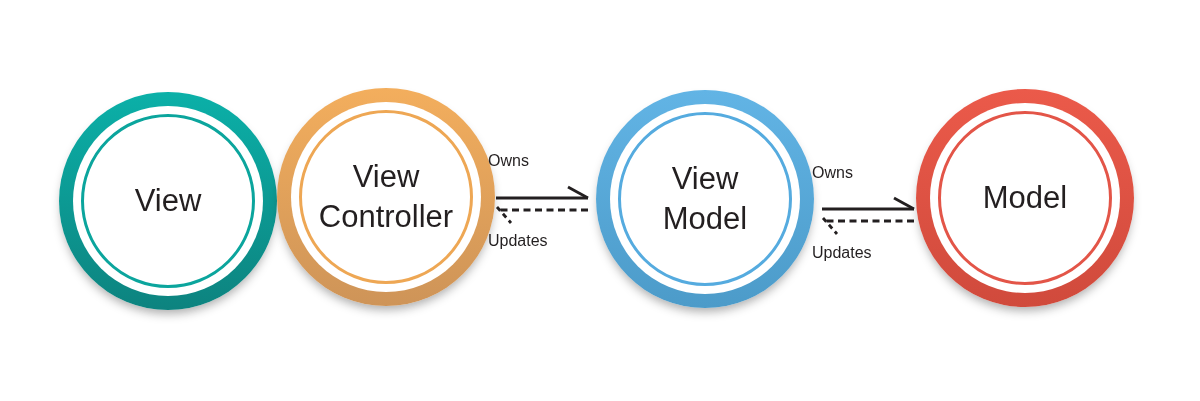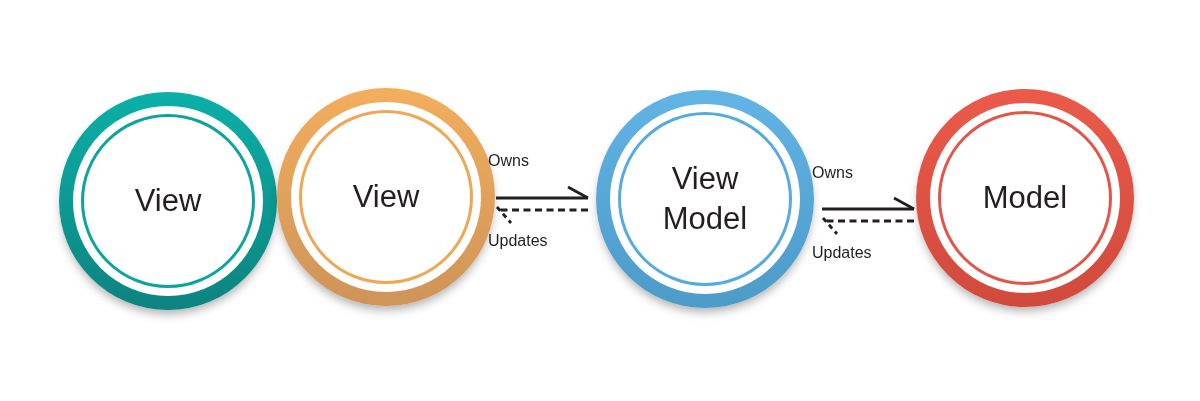--- a/index.html
+++ b/index.html
@@ -63,20 +63,21 @@
     <div class="label">
       <span>View</span>
       <span></span>
     </div>
   </div>
 
   <div class="circle c1" style="--g1: #f3ae5d; --g2: #ce9458; --rc: #eea754;">
     <div class="ring"></div>
     <div class="label">
       <span>View</span>
+      <span>Controller</span>
     </div>
   </div>
 
   <div class="conn" id="conn0">
     <div class="word owns">Owns</div>
     <svg width="96" height="44" viewBox="0 0 96 44" aria-hidden="true">
       <path d="M2 15 H94" stroke="#231f20" stroke-width="2.8" fill="none"></path>
       <path d="M74 4 L94 15" stroke="#231f20" stroke-width="2.8" fill="none"></path>
       <path d="M94 27 H4" stroke="#231f20" stroke-width="2.8" fill="none" stroke-dasharray="7 4.5"></path>
       <path d="M3 24 L17 40" stroke="#231f20" stroke-width="2.8" fill="none" stroke-dasharray="5 4"></path>

